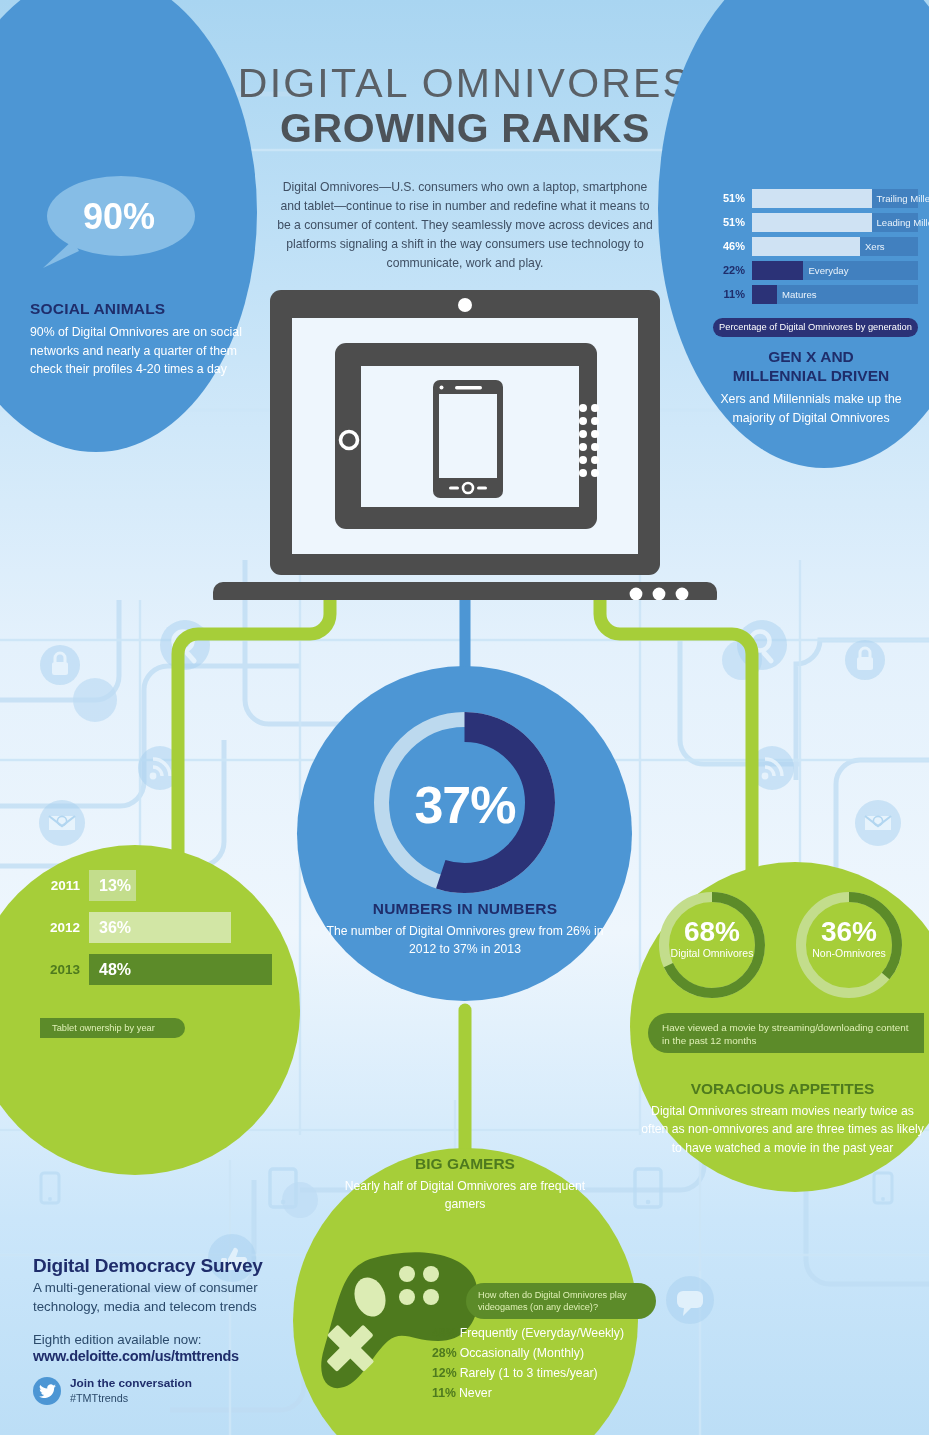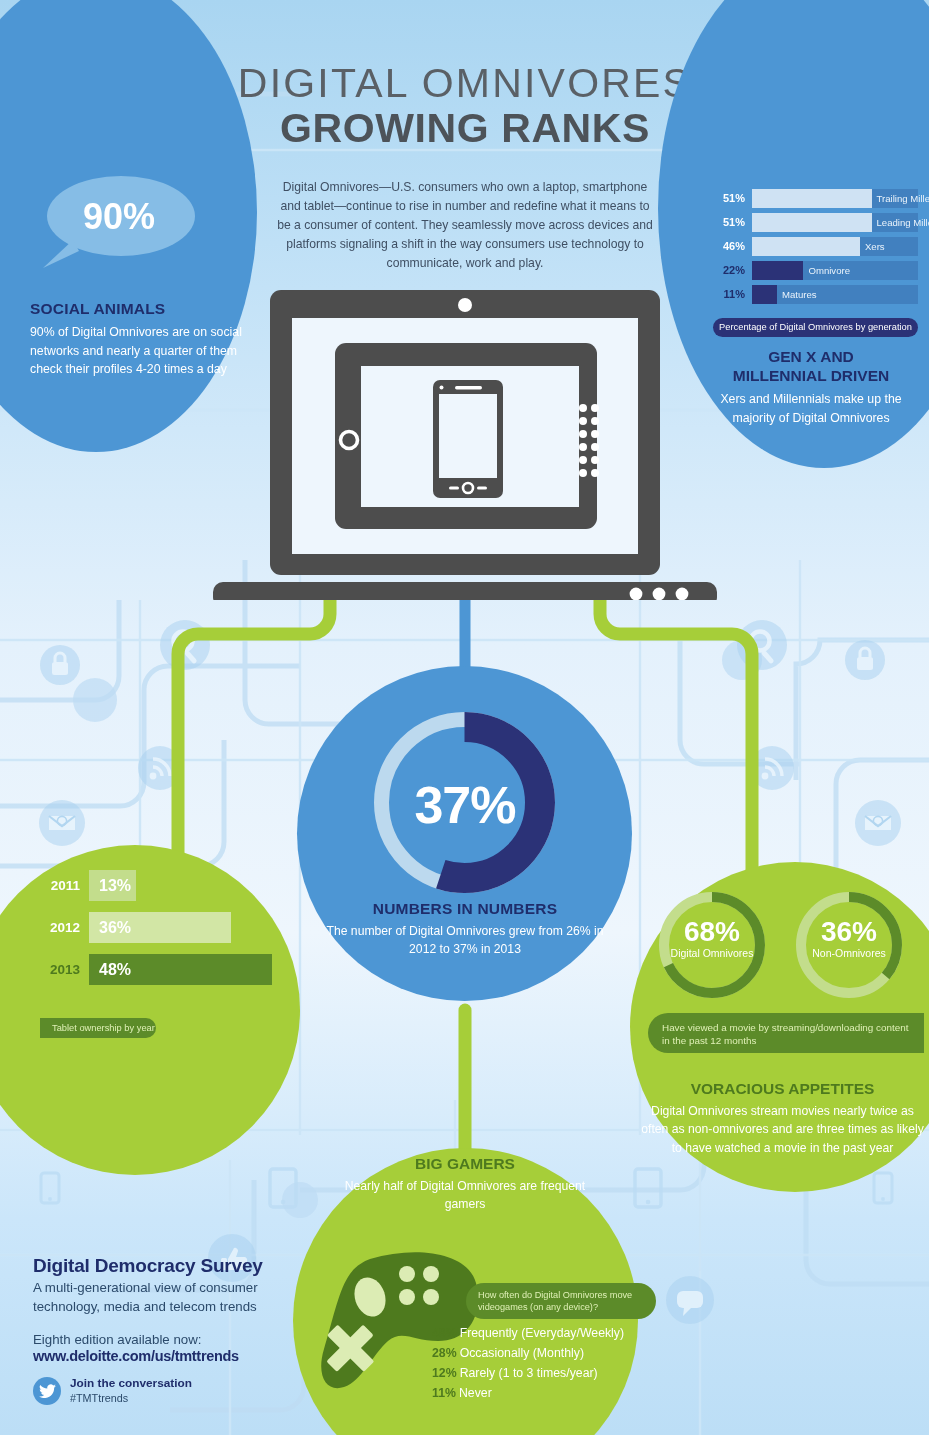--- a/index.html
+++ b/index.html
@@ -69,21 +69,21 @@
 
   
   #c-tablet { left:-30px; top:845px; width:330px; height:330px; background:#a6ce39; }
   #tablet-bars { position:absolute; left:40px; top:870px; width:250px; }
   .tb-row { display:flex; align-items:center; margin-bottom:11px; }
   .tb-year { width:40px; text-align:right; font-size:13.5px; font-weight:700;
              color:#ffffff; margin-right:9px; }
   .tb-year.dark { color:#4e7a1e; }
   .tb-bar { height:31px; display:flex; align-items:center; padding-left:10px;
             font-size:16px; font-weight:700; color:#ffffff; }
-  #tab-caption { position:absolute; left:40px; top:1018px; width:116px; height:20px;
+  #tab-caption { position:absolute; left:40px; top:1018px; width:145px; height:20px;
                  background:#5c8b29; border-radius:0 10px 10px 0; color:#dff0b6;
                  font-size:9.3px; line-height:20px; padding-left:12px; }
   #tablet-text { position:absolute; left:42px; top:1058px; width:250px; }
   .sec-head-dgreen { font-size:15.5px; font-weight:700; color:#4e7a1e; }
 
   
   #c-vor { left:630px; top:862px; width:330px; height:330px; background:#a6ce39; }
   #vor-donuts { position:absolute; left:648px; top:886px; width:265px; height:118px; }
   #vor-caption { position:absolute; left:648px; top:1013px; width:276px; height:40px;
                  background:#5c8b29; border-radius:20px 0 0 20px; color:#dff0b6;
@@ -337,21 +337,21 @@
       <span class="gen-pct">46%</span>
       <span class="gen-track">
         <span class="gen-fill" style="width:65%"></span>
         <span class="gen-label out" style="left:65%">Xers</span>
       </span>
     </div>
     <div class="gen-row">
       <span class="gen-pct dark">22%</span>
       <span class="gen-track">
         <span class="gen-fill navy" style="width:31%"></span>
-        <span class="gen-label out" style="left:31%">Omnivore</span>
+        <span class="gen-label out" style="left:31%">Everyday</span>
       </span>
     </div>
     <div class="gen-row">
       <span class="gen-pct dark">11%</span>
       <span class="gen-track">
         <span class="gen-fill navy" style="width:15%"></span>
         <span class="gen-label out" style="left:15%">Matures</span>
       </span>
     </div>
   </div>
@@ -425,21 +425,21 @@
     <ellipse cx="52" cy="60" rx="15" ry="20" fill="#dcecb4" transform="rotate(-18 52 60)"></ellipse>
     <circle cx="89" cy="37" r="8" fill="#dcecb4"></circle>
     <circle cx="113" cy="37" r="8" fill="#dcecb4"></circle>
     <circle cx="89" cy="60" r="8" fill="#dcecb4"></circle>
     <circle cx="113" cy="60" r="8" fill="#dcecb4"></circle>
     <g transform="rotate(45 38 106)">
       <rect x="30" y="88" width="15" height="52" rx="2" fill="#dcecb4"></rect>
       <rect x="12" y="106" width="52" height="15" rx="2" fill="#dcecb4"></rect>
     </g>
   </svg>
-  <div id="game-caption">How often do Digital Omnivores move videogames (on any device)?</div>
+  <div id="game-caption">How often do Digital Omnivores play videogames (on any device)?</div>
   <div id="game-list">
     <div class="gl-row">
       <span class="gl-pct">48%</span><span>Frequently (Everyday/Weekly)</span>
     </div>
     <div class="gl-row">
       <span class="gl-pct">28%</span><span>Occasionally (Monthly)</span>
     </div>
     <div class="gl-row">
       <span class="gl-pct">12%</span><span>Rarely (1 to 3 times/year)</span>
     </div>

